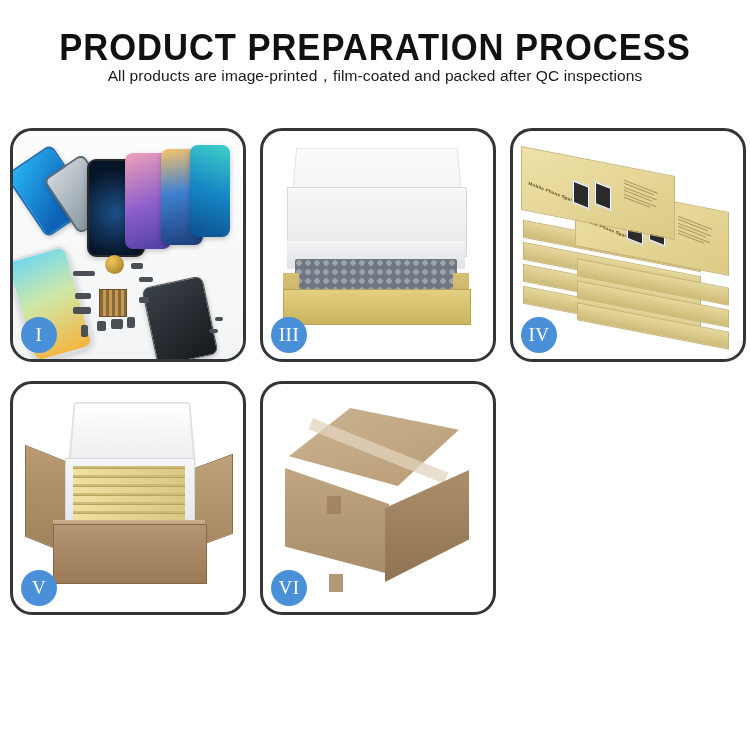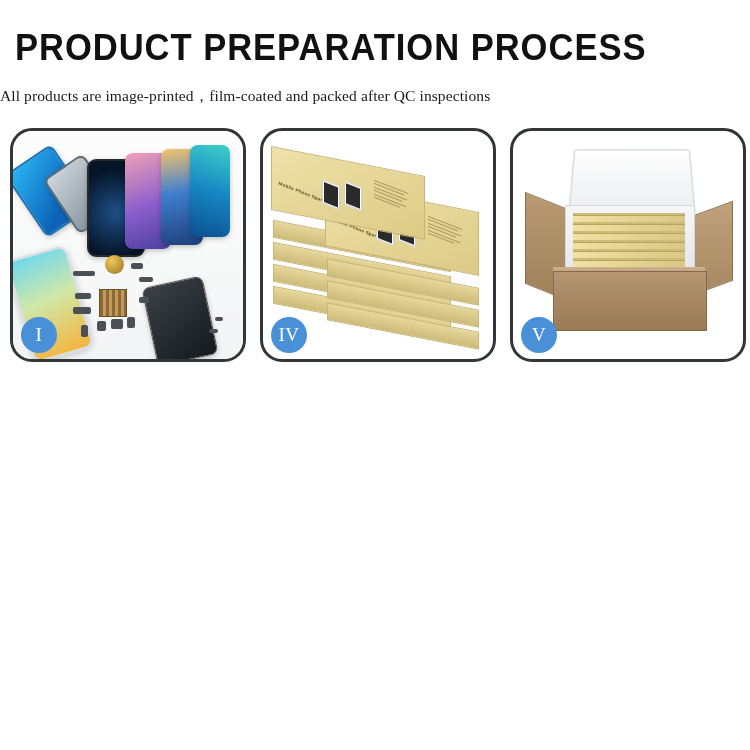--- a/index.html
+++ b/index.html
@@ -3,28 +3,28 @@
 <meta charset="utf-8">
 <style>
   html,body{margin:0;padding:0;}
   body{
     width:750px;height:750px;
     background:#ffffff;
     font-family:"Liberation Sans", sans-serif;
     overflow:hidden;
     position:relative;
   }
-  .header{ padding-top:30px; }
+  .header{ text-align:center; padding-top:30px; }
   .title{
     font-size:36px; font-weight:bold; letter-spacing:1px;
     color:#111111; line-height:1.0;
     transform:scaleX(0.96); transform-origin:center;
   }
   .subtitle{
-    font-size:15.5px; color:#1a1a1a; margin-top:20px; letter-spacing:.1px;font-family:Liberation Serif, serif;
+    font-size:15.5px; color:#1a1a1a; margin-top:0; letter-spacing:.1px;
   }
   .grid{
     position:absolute; left:0; top:128px; width:750px;
     display:grid; grid-template-columns:repeat(3,230px);
     column-gap:20px; row-gap:19px; justify-content:center;
   }
   .panel{
     position:relative; width:230px; height:228px;
     border:3.5px solid #333638; border-radius:22px;
     background:#ffffff; overflow:hidden;
@@ -185,20 +185,32 @@
         <i style="left:68px;top:194px;width:7px;height:12px;"></i>
         <i style="left:126px;top:166px;width:10px;height:6px;"></i>
         <i style="left:196px;top:198px;width:9px;height:4px;"></i>
         <i style="left:202px;top:186px;width:8px;height:4px;"></i>
       </div>
     </div>
     <div class="badge">I</div>
   </div>
 
 
+  <div class="panel">
+    <div class="stage">
+      <div class="p3lidback"></div>
+      <div class="p3lid"></div>
+      <div class="p3foam"></div>
+      <div class="p3fill"></div>
+      <div class="p3sideL"></div>
+      <div class="p3sideR"></div>
+      <div class="p3front"></div>
+    </div>
+    <div class="badge">III</div>
+  </div>
 
   <div class="panel">
     <div class="stage">
 
       <div class="bx bxside" style="left:10px;top:150px;width:176px;height:16px;transform:skewY(11deg);"></div>
       <div class="bx bxside" style="left:10px;top:172px;width:176px;height:16px;transform:skewY(11deg);"></div>
       <div class="bx bxside" style="left:10px;top:128px;width:176px;height:16px;transform:skewY(11deg);"></div>
       <div class="bx bxside" style="left:10px;top:106px;width:176px;height:16px;transform:skewY(11deg);"></div>
       <div class="bx bxside" style="left:64px;top:142px;width:150px;height:16px;transform:skewY(11deg);"></div>
       <div class="bx bxside" style="left:64px;top:164px;width:150px;height:16px;transform:skewY(11deg);"></div>
@@ -256,14 +268,25 @@
           <i></i>
           <i></i>
           <i></i>
       </div>
       <div class="p5rim"></div>
       <div class="p5front"></div>
     </div>
     <div class="badge">V</div>
   </div>
 
+  <div class="panel">
+    <div class="stage">
+      <div class="p6top"></div>
+      <div class="p6tape"></div>
+      <div class="p6left"></div>
+      <div class="p6right"></div>
+      <div class="p6lbl" style="left:64px;top:112px;"></div>
+      <div class="p6lbl" style="left:66px;top:190px;"></div>
+    </div>
+    <div class="badge">VI</div>
+  </div>
 
 </div>
 
 </body></html>

